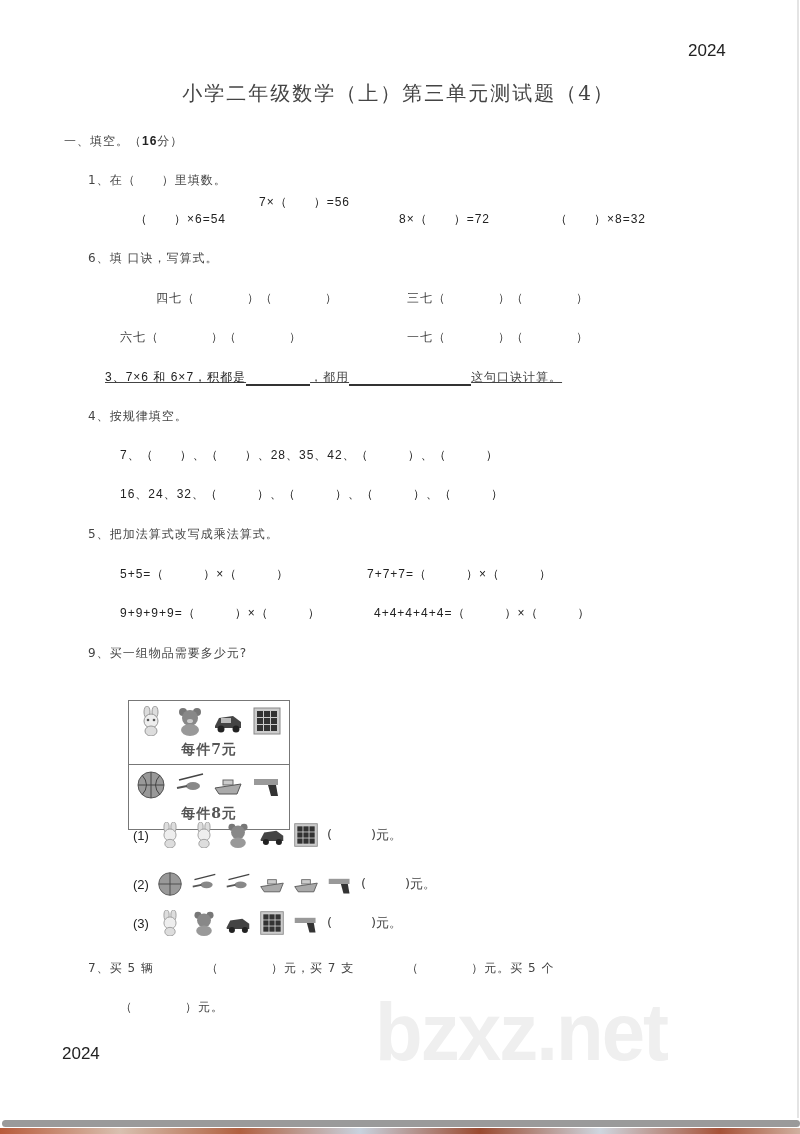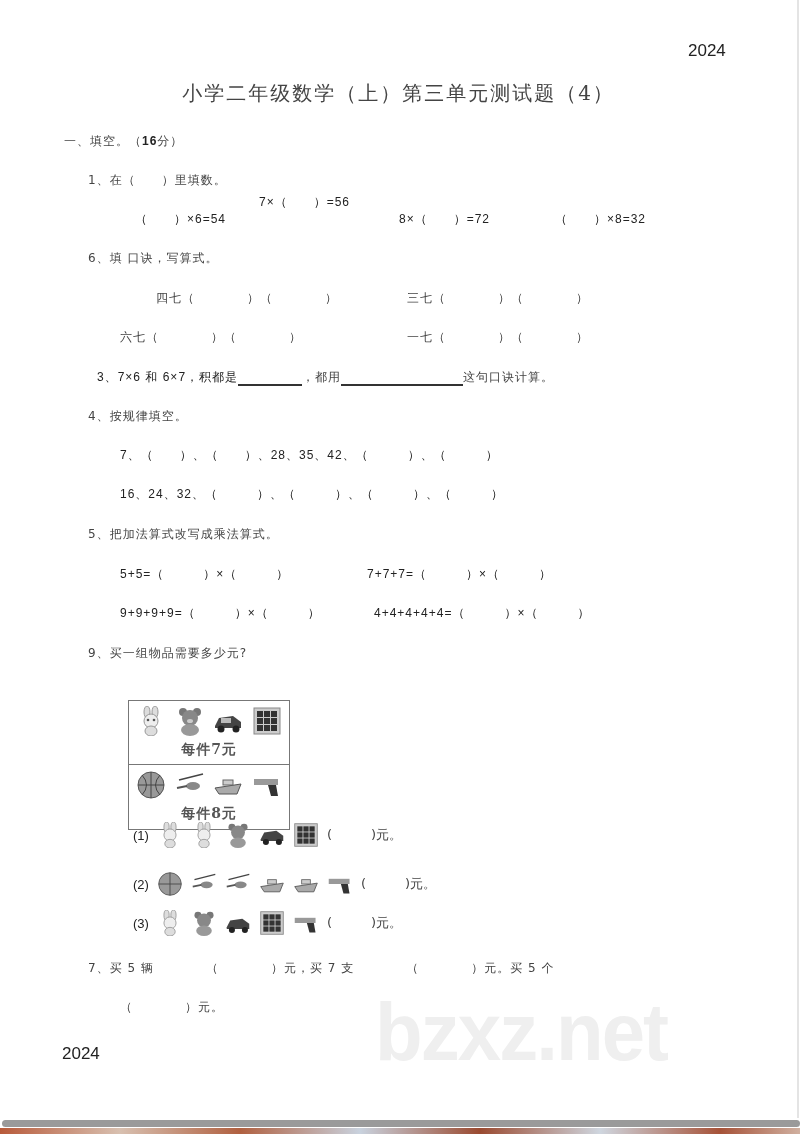--- a/index.html
+++ b/index.html
@@ -71,21 +71,21 @@
   <div class="abs txt num" style="left:259px; top:194px;">7×（　　）=56</div>
   <div class="abs txt num" style="left:399px; top:211px;">8×（　　）=72</div>
   <div class="abs txt num" style="left:555px; top:211px;">（　　）×8=32</div>
 
   <div class="abs txt" style="left:88px; top:250px;">6、填 口诀，写算式。</div>
   <div class="abs txt" style="left:120px; top:290px; word-spacing:14px;margin-left:36px;">四七（　　　　）（　　　　）</div>
   <div class="abs txt" style="left:407px; top:290px;">三七（　　　　）（　　　　）</div>
   <div class="abs txt" style="left:120px; top:329px;">六七（　　　　）（　　　　）</div>
   <div class="abs txt" style="left:407px; top:329px;">一七（　　　　）（　　　　）</div>
 
-  <div class="abs txt" style="left:97px; top:369px;">
+  <div class="abs txt" style="left:105px; top:369px;text-decoration:underline;">
     <span class="num">3、7×6 和 6×7，积都是</span><span class="uline" style="width:64px;"></span><span>，都用</span><span class="uline" style="width:122px;"></span><span>这句口诀计算。</span>
   </div>
 
   <div class="abs txt" style="left:88px; top:408px;">4、按规律填空。</div>
   <div class="abs txt num" style="left:120px; top:447px;">7、（　　）、（　　）、28、35、42、（　　　）、（　　　）</div>
   <div class="abs txt num" style="left:120px; top:486px;">16、24、32、（　　　）、（　　　）、（　　　）、（　　　）</div>
 
   <div class="abs txt" style="left:88px; top:526px;">5、把加法算式改写成乘法算式。</div>
   <div class="abs txt num" style="left:120px; top:566px;">5+5=（　　　）×（　　　）</div>
   <div class="abs txt num" style="left:367px; top:566px;">7+7+7=（　　　）×（　　　）</div>

